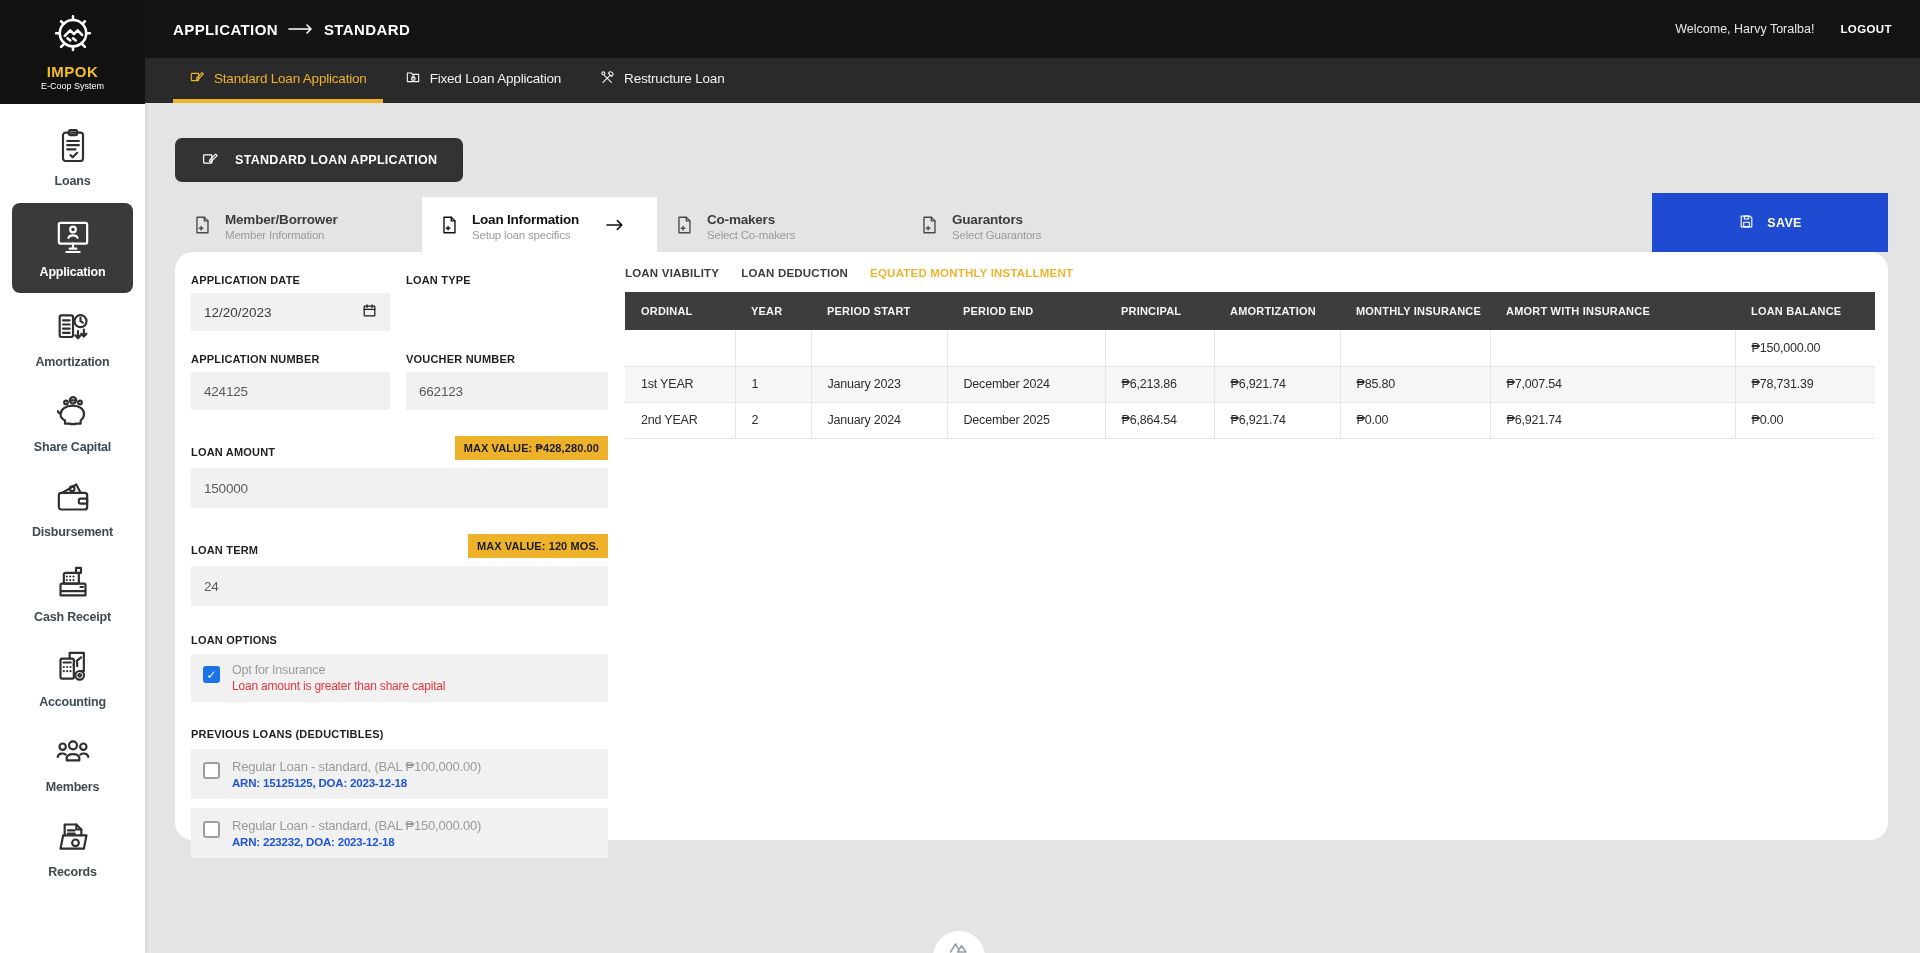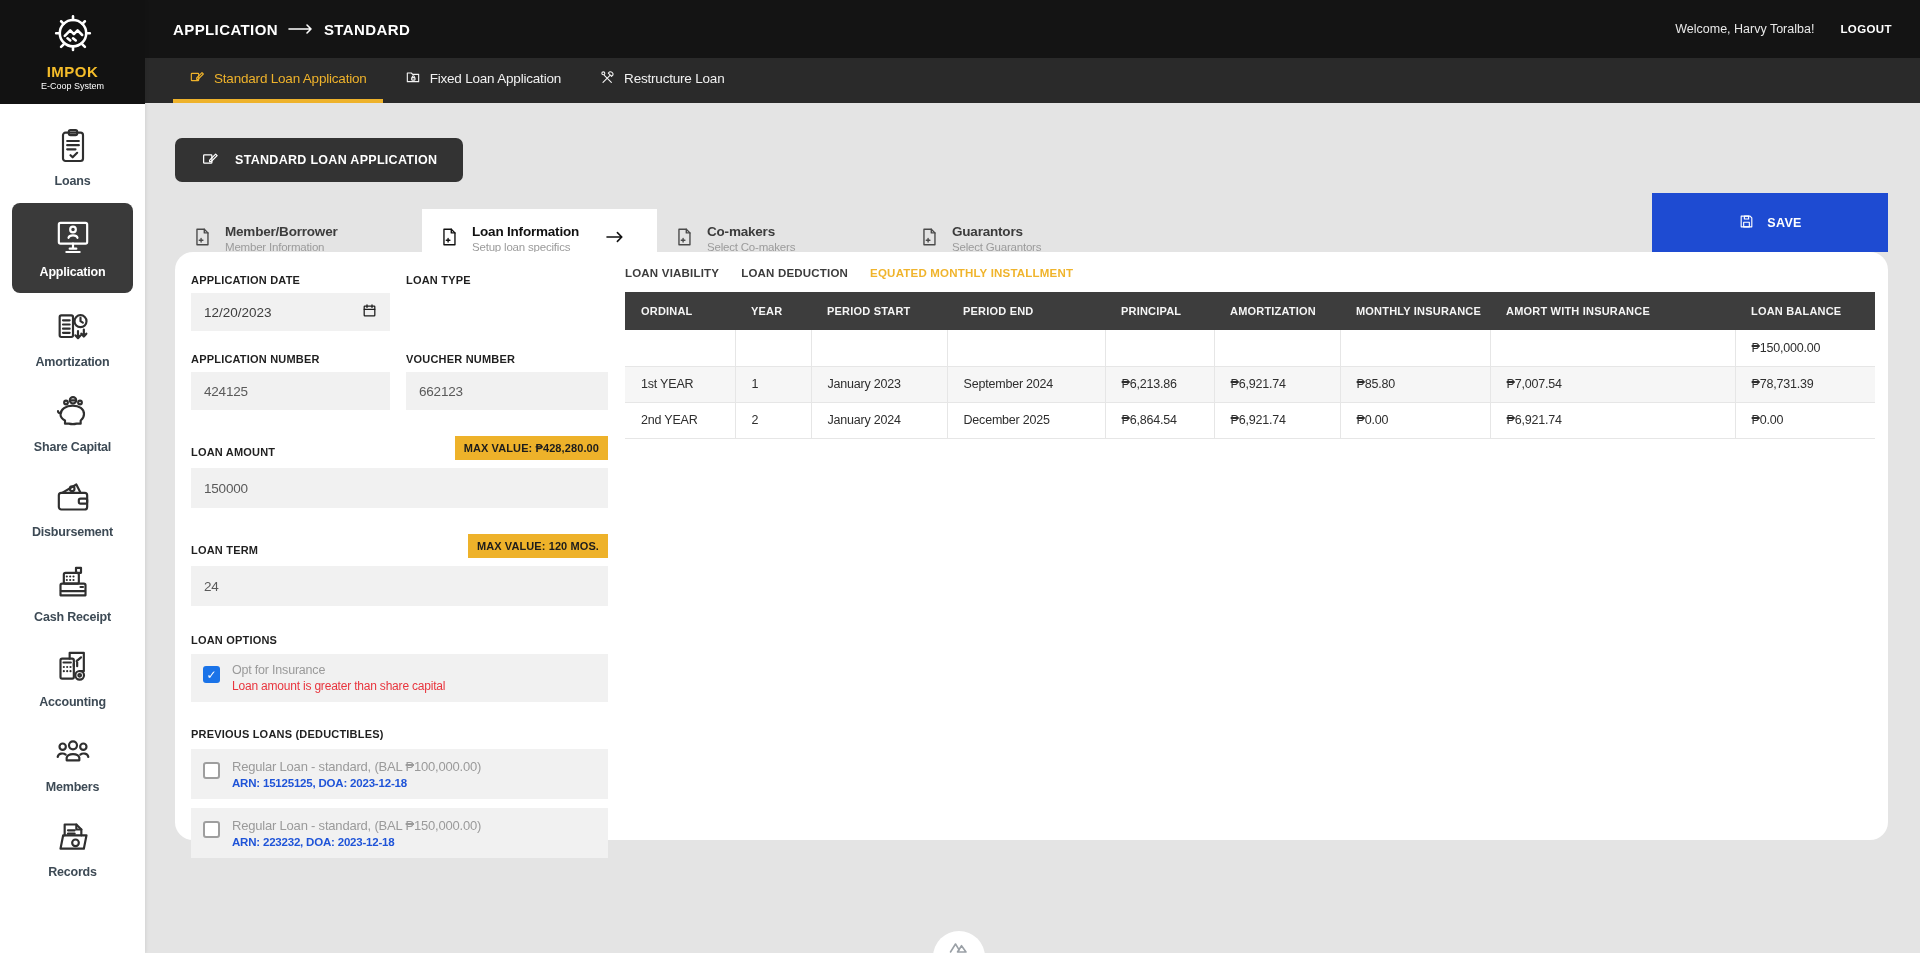--- a/index.html
+++ b/index.html
@@ -39,21 +39,21 @@
   .tab.active { color:#eeb22b; border-bottom-color:#eeb22b; }
 
   
   .content { position:absolute; left:145px; top:103px; right:0; bottom:0; }
   .slb-btn { position:absolute; left:30px; top:35px; height:44px; padding:0 26px; background:#333333;
     border-radius:7px; color:#fff; font-weight:bold; font-size:12.5px; letter-spacing:.3px;
     display:flex; align-items:center; gap:16px; cursor:pointer; }
   .slb-btn svg { width:18px; height:18px; }
 
   
-  .steps { position:absolute; left:30px; top:106px; right:32px; height:59px; display:flex; }
+  .steps { position:absolute; left:30px; top:94px; right:32px; height:59px; display:flex; }
   .step { width:245px; display:flex; align-items:center; gap:12px; padding-left:16px; cursor:pointer; }
   .step svg { width:22px; height:22px; color:#4a4a4a; flex:none; }
   .step-title { font-size:13.5px; font-weight:bold; color:#3c3c3c; letter-spacing:-.2px; }
   .step-sub { font-size:11.5px; color:#9b9b9b; margin-top:2px; letter-spacing:-.2px; }
   .step.active { background:#fff; width:235px; margin-left:2px; }
   .step.active .step-title { color:#111; }
   .step.active svg { color:#111; }
   .step-arrow { margin-left:14px; }
   .step-arrow svg { width:20px; height:16px; color:#111; }
   .save-btn { position:absolute; right:32px; top:90px; width:236px; height:59px; background:#1e4bd2;
@@ -474,21 +474,21 @@
             <td></td>
             <td></td>
             <td></td>
             <td></td>
             <td>₱150,000.00</td>
           </tr>
           <tr class="alt">
             <td>1st YEAR</td>
             <td>1</td>
             <td>January 2023</td>
-            <td>September 2024</td>
+            <td>December 2024</td>
             <td>₱6,213.86</td>
             <td>₱6,921.74</td>
             <td>₱85.80</td>
             <td>₱7,007.54</td>
             <td>₱78,731.39</td>
           </tr>
           <tr>
             <td>2nd YEAR</td>
             <td>2</td>
             <td>January 2024</td>

